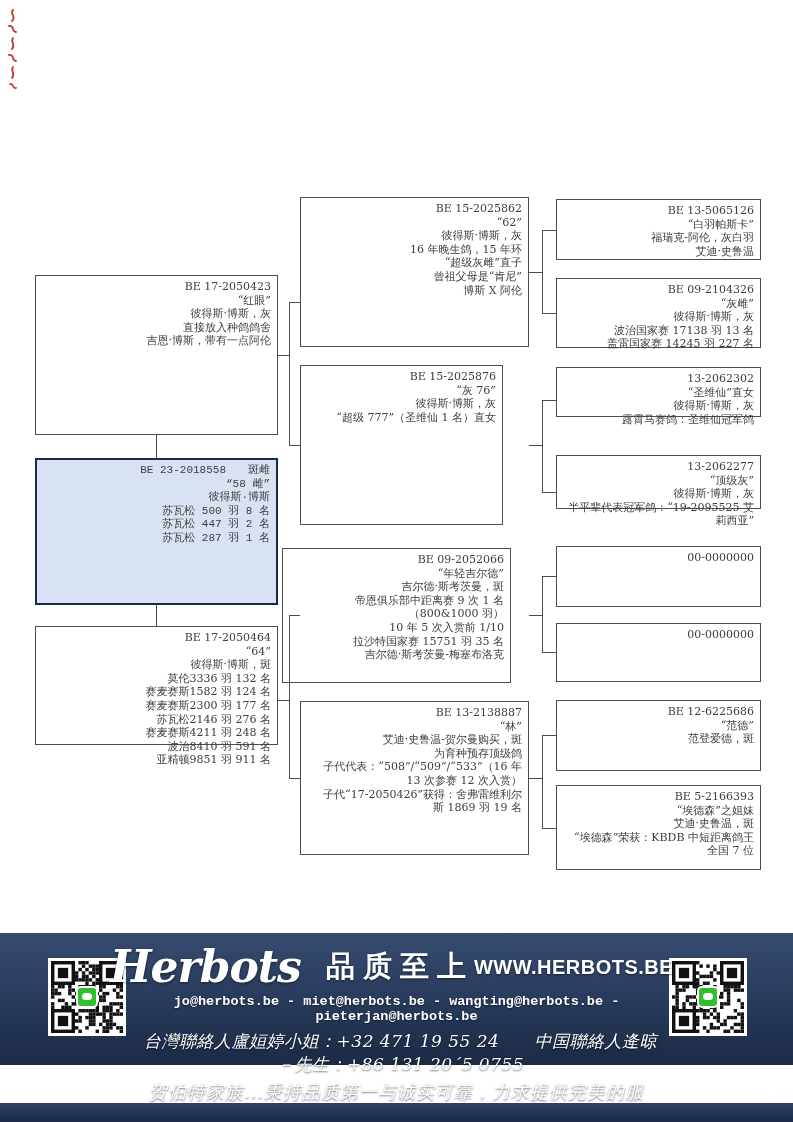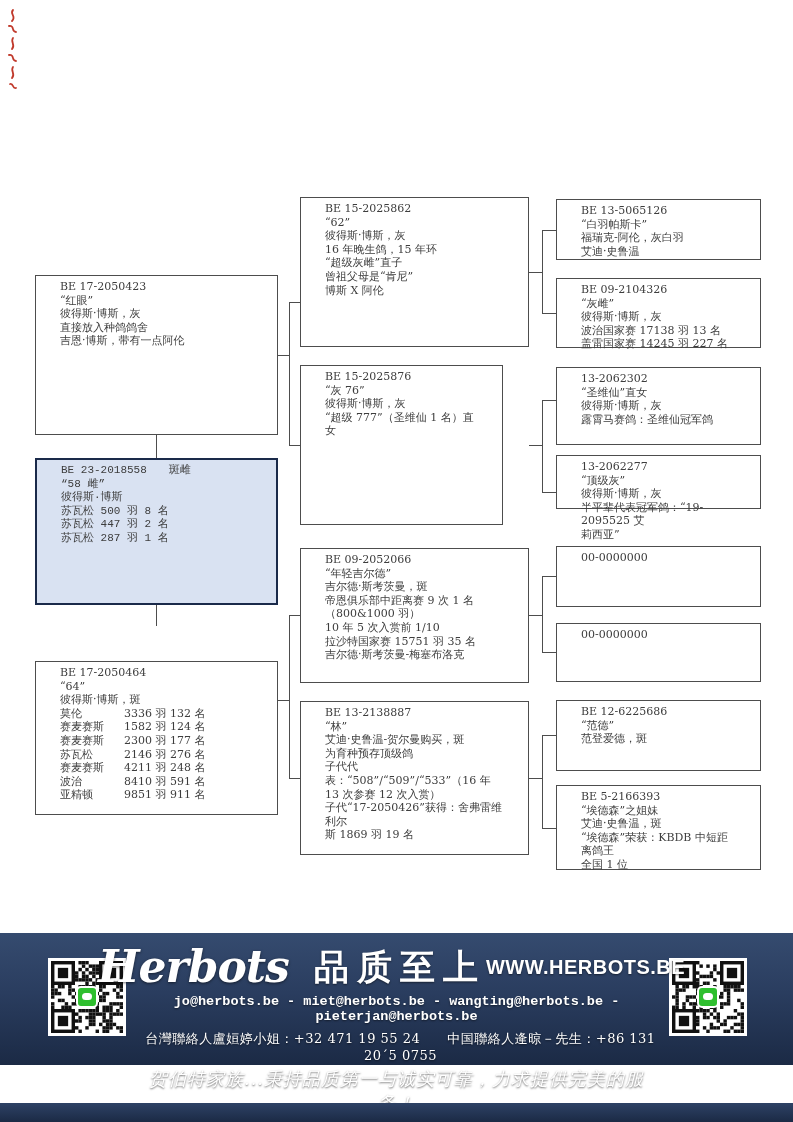--- a/index.html
+++ b/index.html
@@ -1,20 +1,20 @@
 <!DOCTYPE html>
 <html><head>
 <meta charset="utf-8">
 <style>
   html,body{margin:0;padding:0;background:#fff;}
   .page{position:relative;width:793px;height:1122px;background:#ffffff;overflow:hidden;
         font-family:"DejaVu Serif","Liberation Serif",serif;}
   
   .pbox{position:absolute;box-sizing:border-box;border:1px solid #4d4d4d;background:#fff;
-        padding:4px 24px;color:#3d3d3d;font-size:11px;line-height:13.6px;}
+        padding:4px 6px;color:#3d3d3d;font-size:11px;line-height:13.6px;text-align:right;}
   .pbox.subject{background:#d9e2f2;border:2px solid #1a2a4a;font-family:Liberation Mono, monospace;}
   .bline{white-space:pre-wrap;}
   .cn{display:inline-block;width:64px;}
   
   .hl,.vl{position:absolute;background:#4d4d4d;}
   .hl{height:1px;}
   .vl{width:1px;}
   
   .stamp{position:absolute;left:6px;top:8px;width:14px;height:84px;}
   
@@ -27,27 +27,27 @@
   .qr.right{right:46px;}
   .qrsvg{width:100%;height:100%;display:block;}
   .qricon{position:absolute;left:50%;top:50%;width:22px;height:22px;margin:-11px 0 0 -11px;
           background:#2fbf2f;border-radius:5px;border:2px solid #fff;box-sizing:border-box;}
   .qricon::after{content:"";position:absolute;left:4px;top:5px;width:10px;height:7px;
           background:#fff;border-radius:4px;}
   .fcenter{position:absolute;left:135px;right:135px;top:8px;text-align:center;color:#fff;}
   .logorow{display:flex;align-items:center;justify-content:center;height:52px;}
   .logotext{font-family:"DejaVu Serif","Liberation Serif",serif;font-style:italic;font-weight:bold;
           font-size:44px;letter-spacing:-1px;line-height:1;text-shadow:0 1px 3px rgba(0,0,0,.55);}
-  .tagline{font-size:35px;font-weight:600;letter-spacing:8px;white-space:nowrap;
+  .tagline{font-size:29px;font-weight:600;letter-spacing:8px;white-space:nowrap;
           text-shadow:0 1px 2px rgba(0,0,0,.5);margin-left:25px;}
   .website{font-family:"Liberation Sans","DejaVu Sans",sans-serif;font-weight:bold;font-size:20px;
           letter-spacing:.5px;text-shadow:0 1px 2px rgba(0,0,0,.5);}
   .emails{font-family:Liberation Mono, monospace;font-weight:bold;font-size:13.5px;
           margin-top:1px;text-shadow:0 1px 2px rgba(0,0,0,.5);}
-  .contacts{font-size:13px;margin-top:6px;letter-spacing:.5px;
+  .contacts{font-size:17px;font-style:italic;margin-top:6px;letter-spacing:.5px;
           text-shadow:0 1px 2px rgba(0,0,0,.6);margin-left:8px;}
   .slogan{font-size:18px;font-style:italic;font-weight:400;margin-top:4px;letter-spacing:1px;
           text-shadow:0 1px 2px rgba(0,0,0,.6);}
   .flourish{width:30px;height:26px;margin-right:-10px;}
 </style>
 </head>
 <body>
 
 <div class="page">
 
@@ -72,21 +72,21 @@
 
   <div class="pbox subject" style="left:35px;top:458px;width:243px;height:147px">
       <div class="bline">BE 23-2018558　　斑雌</div>
       <div class="bline">“58 雌”</div>
       <div class="bline">彼得斯·博斯</div>
       <div class="bline">苏瓦松 500 羽 8 名</div>
       <div class="bline">苏瓦松 447 羽 2 名</div>
       <div class="bline">苏瓦松 287 羽 1 名</div>
     </div>
 
-  <div class="pbox" style="left:35px;top:661px;width:243px;height:154px">
+  <div class="pbox" style="left:35px;top:626px;width:243px;height:119px">
       <div class="bline">BE 17-2050464</div>
       <div class="bline">“64”</div>
       <div class="bline">彼得斯·博斯，斑</div>
       <div class="bline"><span class="cn">莫伦</span><span>3336 羽 132 名</span></div>
       <div class="bline"><span class="cn">赛麦赛斯</span><span>1582 羽 124 名</span></div>
       <div class="bline"><span class="cn">赛麦赛斯</span><span>2300 羽 177 名</span></div>
       <div class="bline"><span class="cn">苏瓦松</span><span>2146 羽 276 名</span></div>
       <div class="bline"><span class="cn">赛麦赛斯</span><span>4211 羽 248 名</span></div>
       <div class="bline"><span class="cn">波治</span><span>8410 羽 591 名</span></div>
       <div class="bline"><span class="cn">亚精顿</span><span>9851 羽 911 名</span></div>
@@ -102,21 +102,21 @@
       <div class="bline">博斯 X 阿伦</div>
     </div>
 
   <div class="pbox" style="left:300px;top:365px;width:203px;height:160px">
       <div class="bline">BE 15-2025876</div>
       <div class="bline">“灰 76”</div>
       <div class="bline">彼得斯·博斯，灰</div>
       <div class="bline">“超级 777”（圣维仙 1 名）直女</div>
     </div>
 
-  <div class="pbox" style="left:300px;top:548px;width:229px;height:135px">
+  <div class="pbox" style="left:282px;top:548px;width:229px;height:135px">
       <div class="bline">BE 09-2052066</div>
       <div class="bline">“年轻吉尔德”</div>
       <div class="bline">吉尔德·斯考茨曼，斑</div>
       <div class="bline">帝恩俱乐部中距离赛 9 次 1 名</div>
       <div class="bline">（800&amp;1000 羽）</div>
       <div class="bline">10 年 5 次入赏前 1/10</div>
       <div class="bline">拉沙特国家赛 15751 羽 35 名</div>
       <div class="bline">吉尔德·斯考茨曼-梅塞布洛克</div>
     </div>
 
@@ -139,21 +139,21 @@
     </div>
 
   <div class="pbox" style="left:556px;top:278px;width:205px;height:70px">
       <div class="bline">BE 09-2104326</div>
       <div class="bline">“灰雌”</div>
       <div class="bline">彼得斯·博斯，灰</div>
       <div class="bline">波治国家赛 17138 羽 13 名</div>
       <div class="bline">盖雷国家赛 14245 羽 227 名</div>
     </div>
 
-  <div class="pbox" style="left:556px;top:367px;width:205px;height:78px">
+  <div class="pbox" style="left:556px;top:367px;width:205px;height:50px">
       <div class="bline">13-2062302</div>
       <div class="bline">“圣维仙”直女</div>
       <div class="bline">彼得斯·博斯，灰</div>
       <div class="bline">露霄马赛鸽：圣维仙冠军鸽</div>
     </div>
 
   <div class="pbox" style="left:556px;top:455px;width:205px;height:54px">
       <div class="bline">13-2062277</div>
       <div class="bline">“顶级灰”</div>
       <div class="bline">彼得斯·博斯，灰</div>
@@ -173,21 +173,21 @@
       <div class="bline">BE 12-6225686</div>
       <div class="bline">“范德”</div>
       <div class="bline">范登爱德，斑</div>
     </div>
 
   <div class="pbox" style="left:556px;top:785px;width:205px;height:85px">
       <div class="bline">BE 5-2166393</div>
       <div class="bline">“埃德森”之姐妹</div>
       <div class="bline">艾迪·史鲁温，斑</div>
       <div class="bline">“埃德森”荣获：KBDB 中短距离鸽王</div>
-      <div class="bline">全国 1 位</div>
+      <div class="bline">全国 7 位</div>
     </div>
 
   <div class="vl" style="left:156px;top:435px;height:23px"></div>
   <div class="vl" style="left:156px;top:605px;height:21px"></div>
 
   <div class="hl" style="left:278px;top:355px;width:11px"></div>
   <div class="vl" style="left:289px;top:302px;height:143px"></div>
   <div class="hl" style="left:289px;top:302px;width:11px"></div>
   <div class="hl" style="left:289px;top:445px;width:11px"></div>
 

